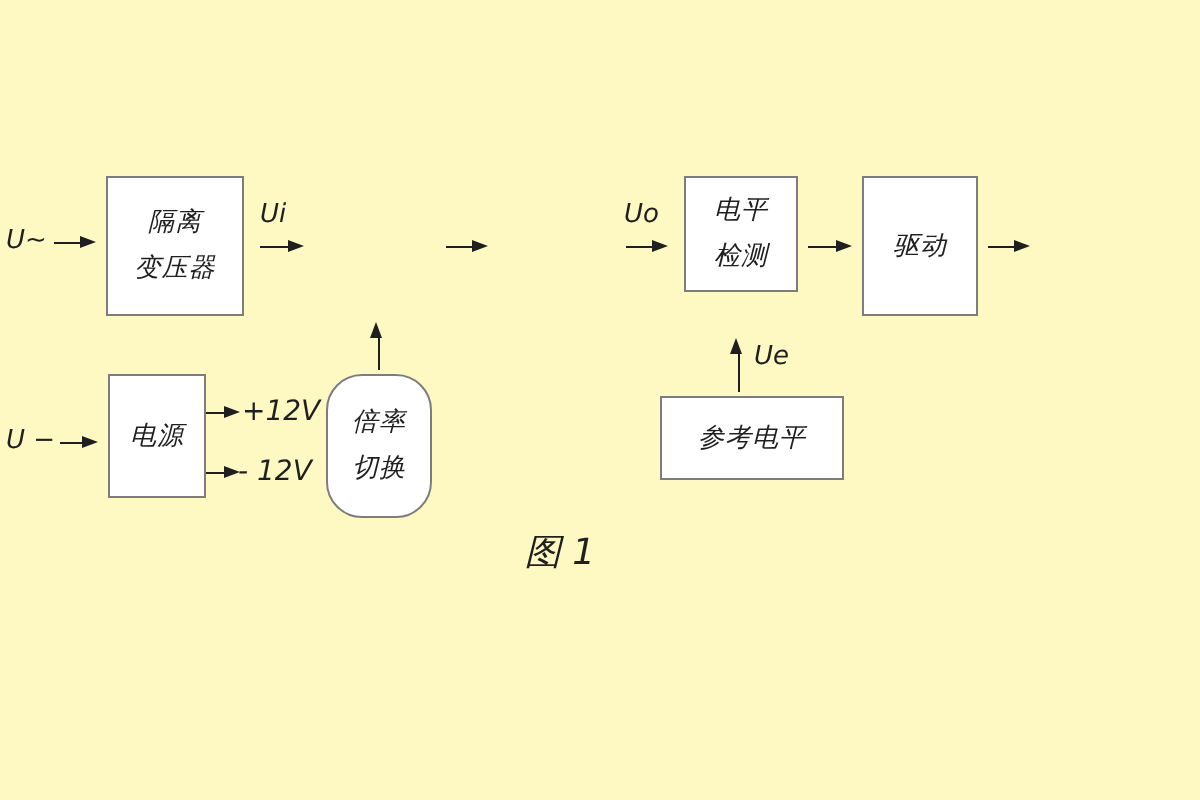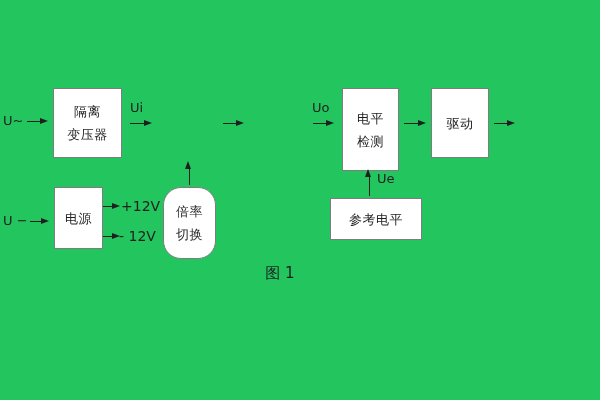--- a/index.html
+++ b/index.html
@@ -1,19 +1,20 @@
 <!DOCTYPE html>
 <html><head>
 <meta charset="utf-8">
 <style>
   html, body { margin:0; padding:0; background:#ffffff; }
   .canvas {
-    position:relative; width:600px; height:400px; background:#22c55e;
+    position:relative; width:600px; height:400px; background:#fef9c3;
     font-family:"DejaVu Sans", sans-serif; overflow:hidden;
     color:#1f1f1f;
+    font-style:italic;
   }
   .block {
     position:absolute; box-sizing:border-box;
     border:1.5px solid #7d7d7d; background:#ffffff;
     display:flex; flex-direction:column; align-items:center; justify-content:center;
     gap:10px; font-size:13px; line-height:1; letter-spacing:0.5px;
     color:#1f1f1f; text-align:center; white-space:nowrap;
   }
   .lbl {
     position:absolute; font-size:13px; line-height:1.2; color:#1f1f1f;
@@ -27,36 +28,36 @@
     border-top:3.6px solid transparent; border-bottom:3.6px solid transparent;
   }
   .varrow { position:absolute; width:0; border-left:1.6px solid #1f1f1f; }
   .varrow::after {
     content:""; position:absolute; top:-8px; left:-4.7px; width:0; height:0;
     border-bottom:8px solid #1f1f1f;
     border-left:3.6px solid transparent; border-right:3.6px solid transparent;
   }
   .caption {
     position:absolute; left:240px; top:264px; width:80px;
-    text-align:center; font-size:15px; color:#1f1f1f;
+    text-align:center; font-size:18px; color:#1f1f1f;
   }
 </style>
 </head>
 <body>
 
 <div class="canvas">
 
   <div class="block" style="left:53px; top:88px; width:69px; height:70px;">
     <span>隔离</span>
     <span>变压器</span>
   </div>
 
 
 
-  <div class="block" style="left:342px; top:88px; width:57px; height:83px;">
+  <div class="block" style="left:342px; top:88px; width:57px; height:58px;">
     <span>电平</span>
     <span>检测</span>
   </div>
 
   <div class="block" style="left:431px; top:88px; width:58px; height:70px;justify-content:center;">
     <span>驱动</span>
   </div>
 
 
   <div class="block" style="left:54px; top:187px; width:49px; height:62px;">

